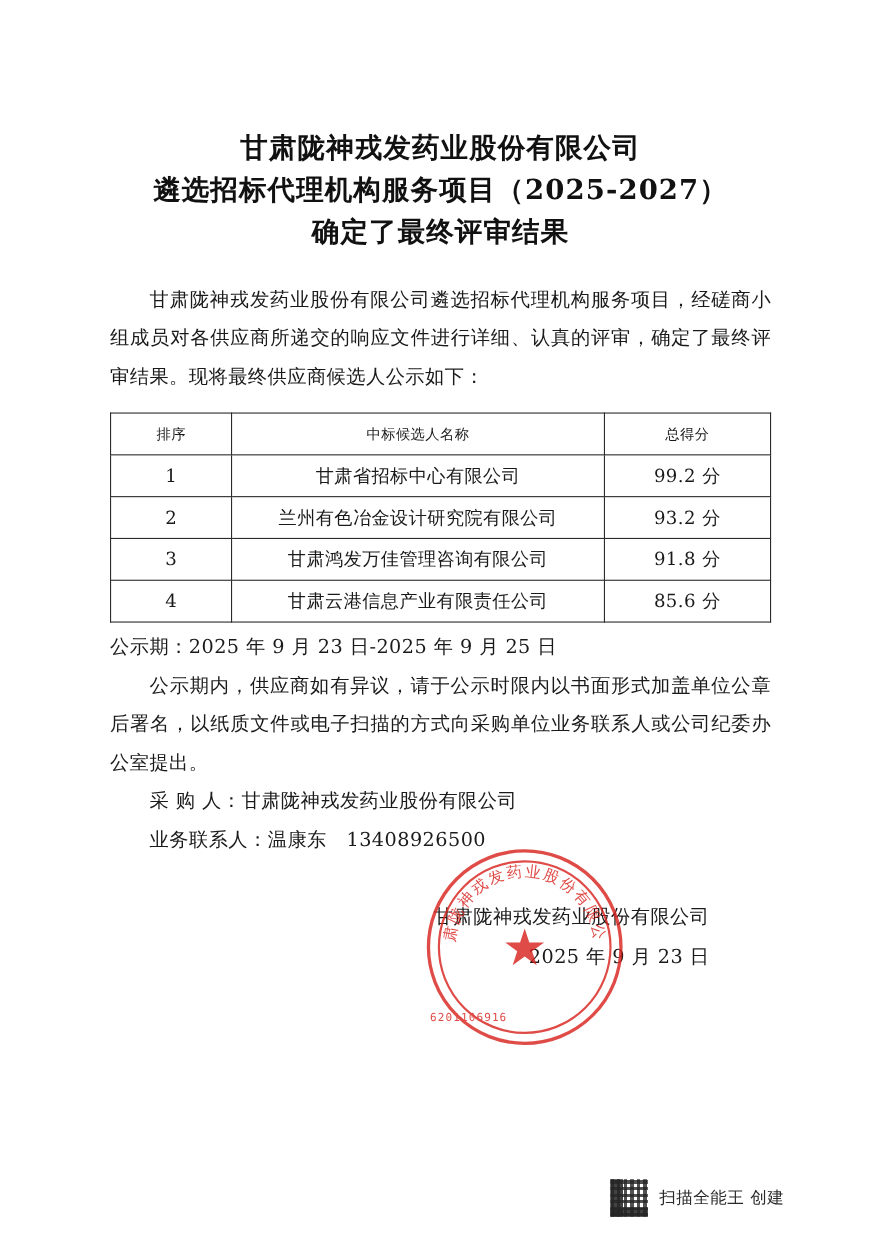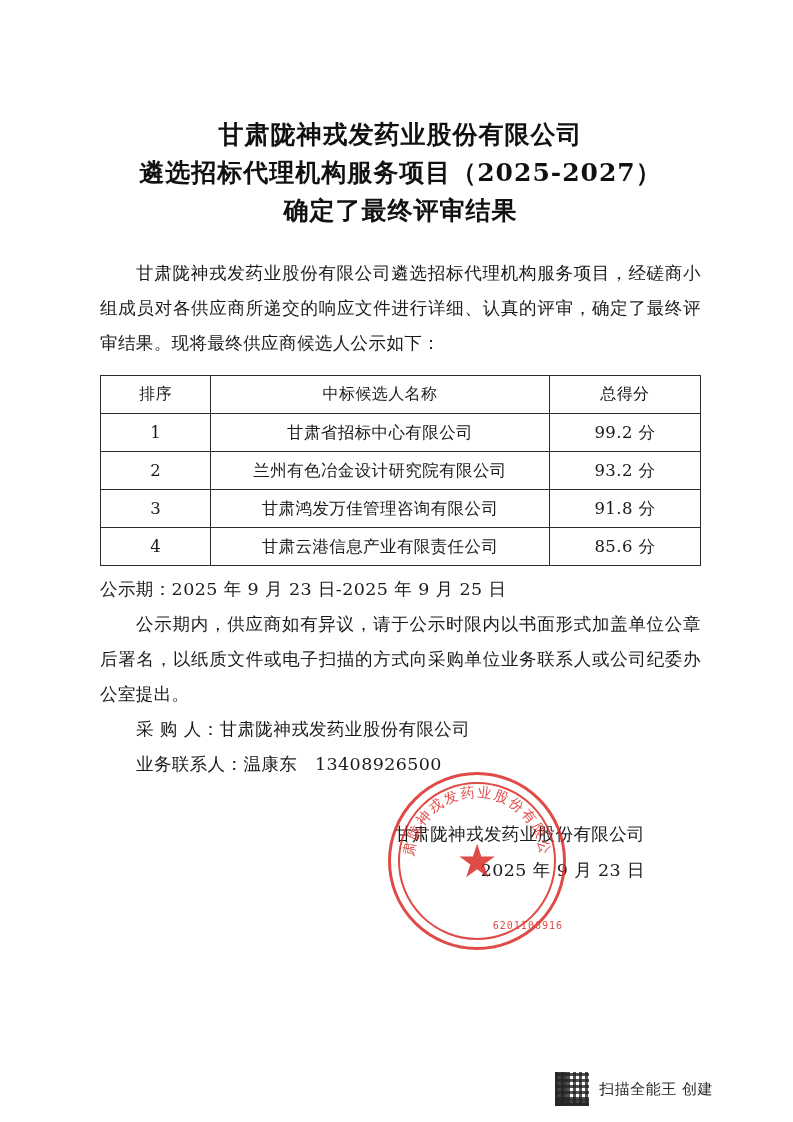--- a/index.html
+++ b/index.html
@@ -54,21 +54,21 @@
   table.result td, table.result th {
     border: 1px solid #2b2b2b;
     font-size: 16.5px;
     font-weight: normal;
     text-align: center;
     height: 37px;
     padding: 0 2px;
     letter-spacing: 0.4px;
   }
   table.result th {
-    font-size: 16px;
+    font-size: 13px;
   }
   .col-rank { width: 18%; }
   .col-name { width: 57%; }
   .col-score { width: 25%; }
 
   .sig-block {
     margin: 34px 96px 0 96px;
     text-align: right;
     position: relative;
   }
@@ -101,21 +101,21 @@
     transform: translate(-50%, -50%);
     color: #d8241f;
     font-size: 46px;
     line-height: 46px;
   }
   .stamp .code {
     position: absolute;
     left: 0;
     bottom: 16px;
     width: 172px;
-    text-align: right;
+    text-align: left;
     color: #d8241f;
     font-size: 10px;
     letter-spacing: 1px;
     font-family: "DejaVu Sans Mono", "Liberation Mono", monospace;
   }
   .footer {
     position: absolute;
     left: 0;
     bottom: 16px;
     width: 793px;

